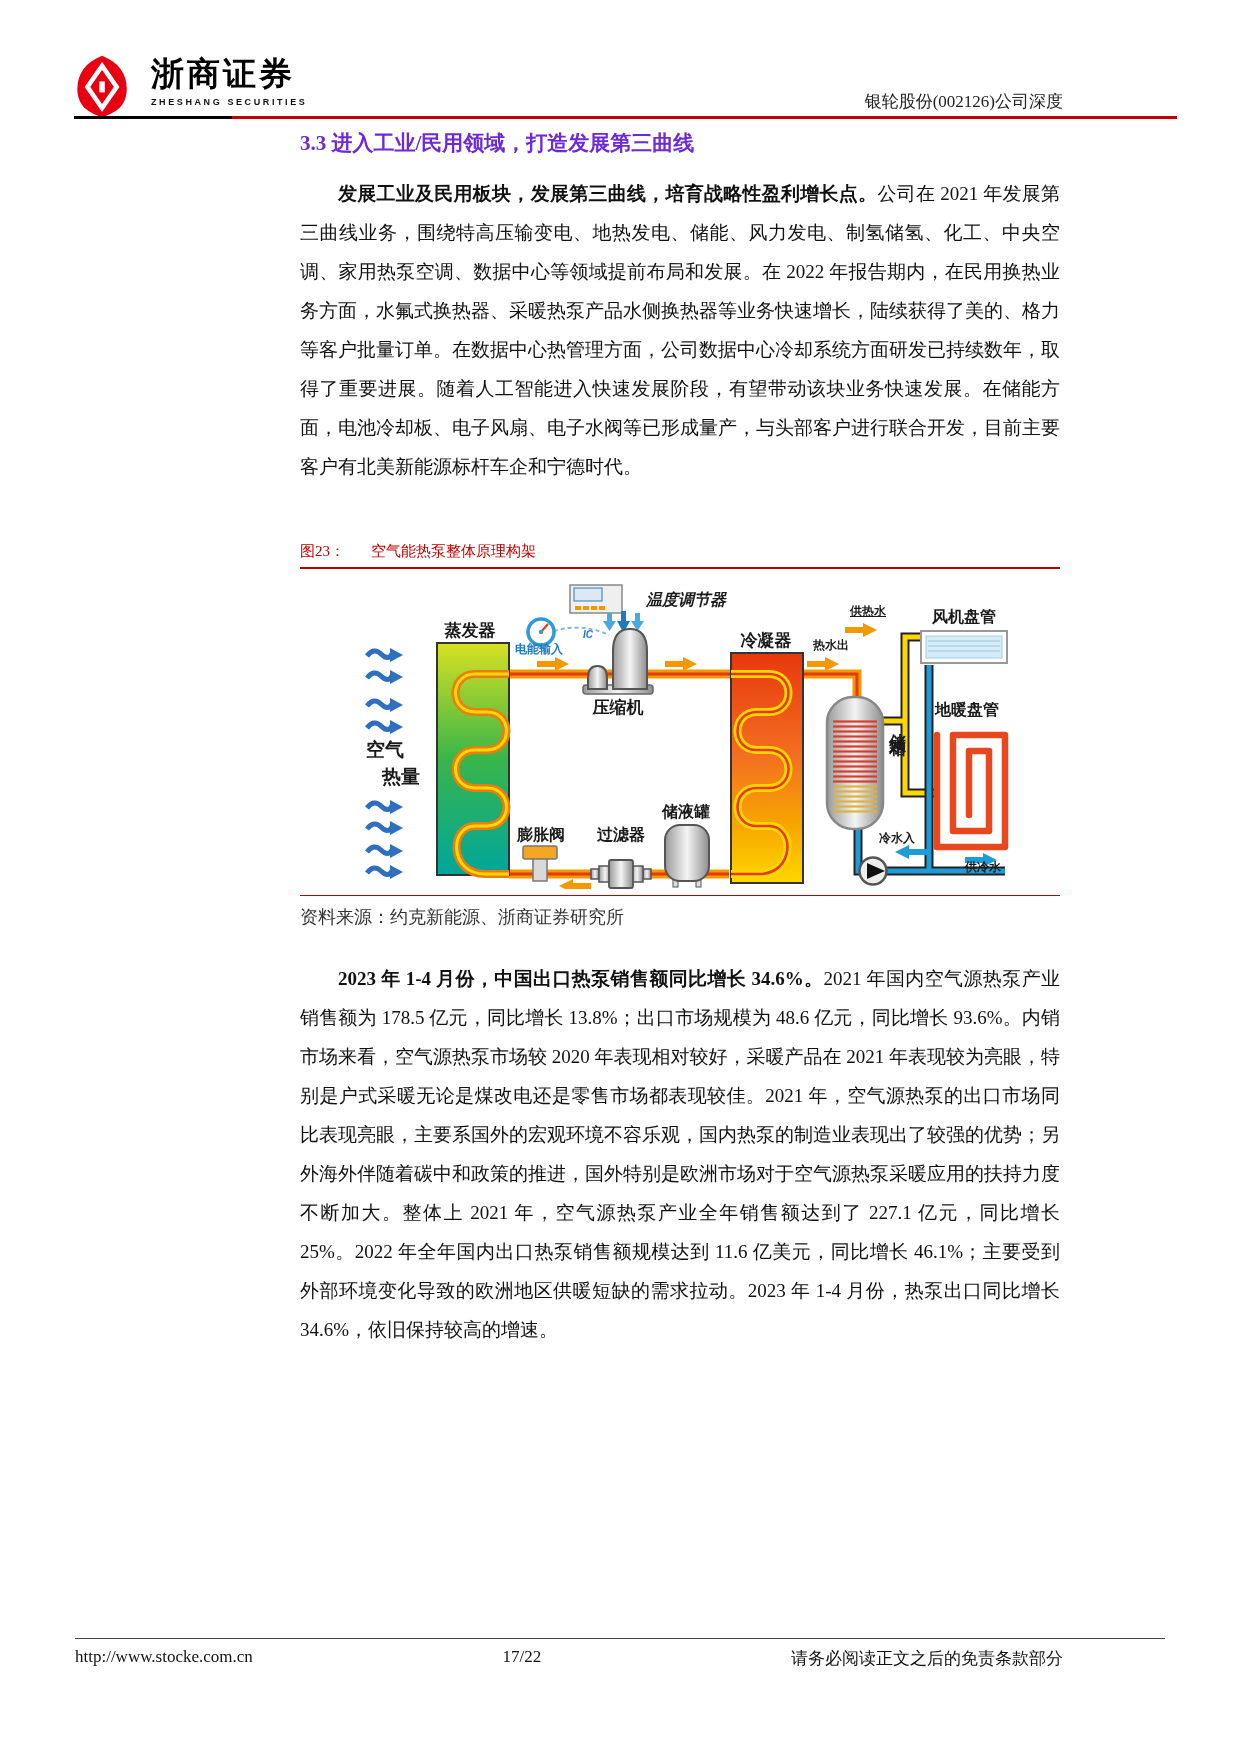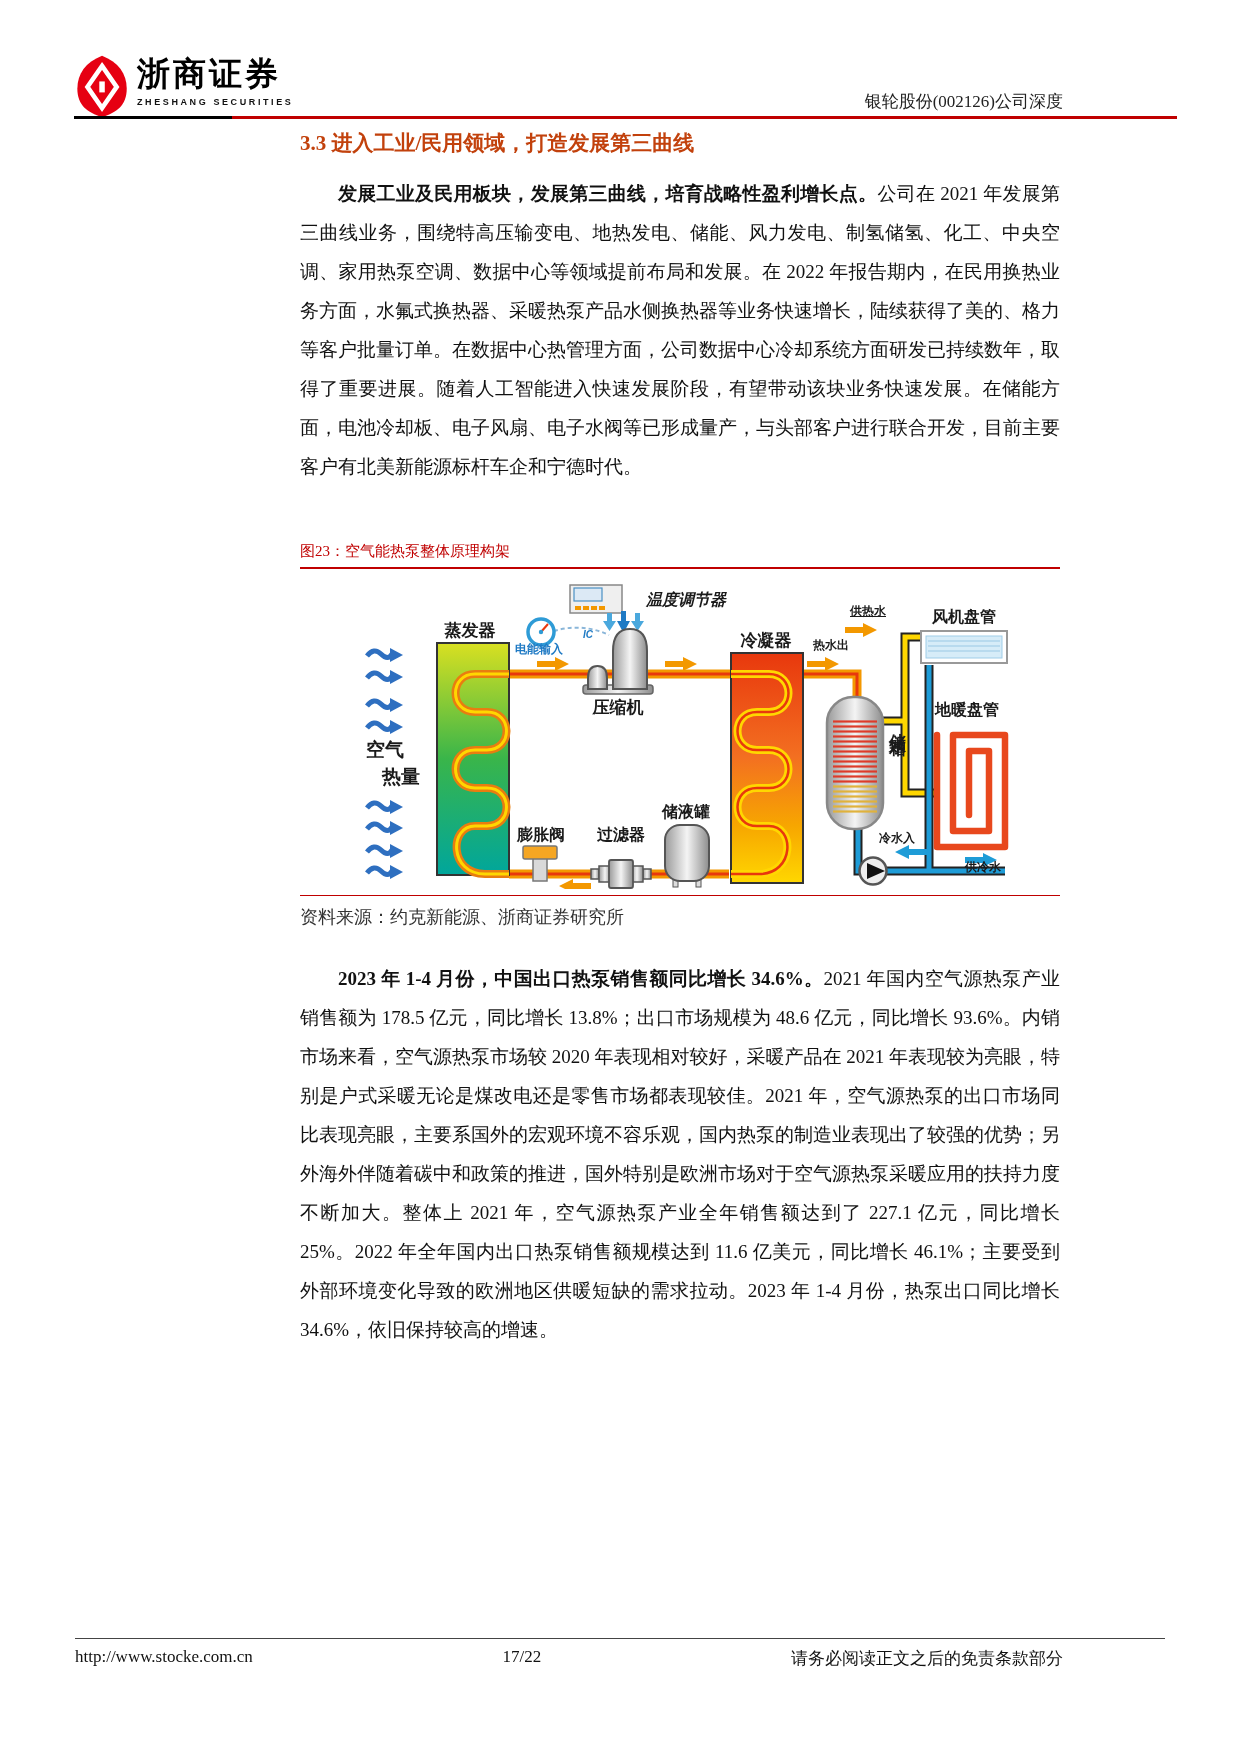--- a/index.html
+++ b/index.html
@@ -1,36 +1,36 @@
 <!DOCTYPE html>
 <html><head>
 <meta charset="utf-8">
 <style>
   html,body{margin:0;padding:0;background:#888;}
   .page{position:relative;width:1240px;height:1754px;background:#fff;margin:0 auto;overflow:hidden;
         font-family:"Liberation Serif","DejaVu Serif",serif;color:#111;}
   
-  .logo-block{position:absolute;left:74px;top:54px;display:flex;align-items:flex-start;gap:6px;}
+  .logo-block{position:absolute;left:74px;top:54px;display:flex;align-items:flex-start;gap:20px;}
   .brand-col{display:flex;flex-direction:column;}
   .brand-cn{font-family:"DejaVu Serif","Liberation Serif",serif;font-weight:bold;font-size:33px;
             letter-spacing:3px;line-height:40px;color:#000;}
   .brand-en{font-family:"Liberation Sans",sans-serif;font-size:9px;font-weight:bold;
             letter-spacing:2.6px;color:#111;margin-top:3px;}
   .brand-rule{position:absolute;left:74px;top:116px;width:158px;height:3px;background:#000;}
   .head-rule{position:absolute;left:232px;top:116px;width:945px;height:3px;background:#c00000;}
   .doc-ref{position:absolute;right:177px;top:90px;font-size:17px;color:#222;}
   
   .main{position:absolute;left:300px;top:128px;width:760px;}
-  .sec-title{font-size:21px;font-weight:bold;color:#c2410c;line-height:30px;margin:0;}
+  .sec-title{font-size:21px;font-weight:bold;color:#6d28d9;line-height:30px;margin:0;}
   .para{font-size:19px;line-height:39px;text-align:justify;text-indent:2em;margin:16px 0 0 0;}
   .para .lead{font-weight:bold;}
   .para2{margin-top:30px;}
   
   .figure{margin-top:55px;}
-  .fig-caption{font-size:15px;color:#c00000;display:flex;line-height:20px;}
+  .fig-caption{font-size:15px;color:#c00000;display:flex;gap:26px;line-height:20px;}
   .fig-rule{height:2px;background:#c00000;margin-top:6px;}
   .fig-rule.bot{height:1px;margin-top:6px;}
   .fig-source{font-size:18px;color:#333;margin-top:9px;}
   .diagram{position:relative;width:670px;height:310px;margin:10px 0 0 45px;}
   .diagram svg{position:absolute;left:0;top:0;}
   .dlabel{position:absolute;font-family:"Liberation Sans","DejaVu Sans",sans-serif;font-weight:bold;
           color:#1a1a1a;text-align:center;white-space:nowrap;}
   .dl-17{font-size:17px;line-height:19px;}
   .dl-16{font-size:16px;line-height:18px;}
   .dl-19{font-size:19px;line-height:21px;}

